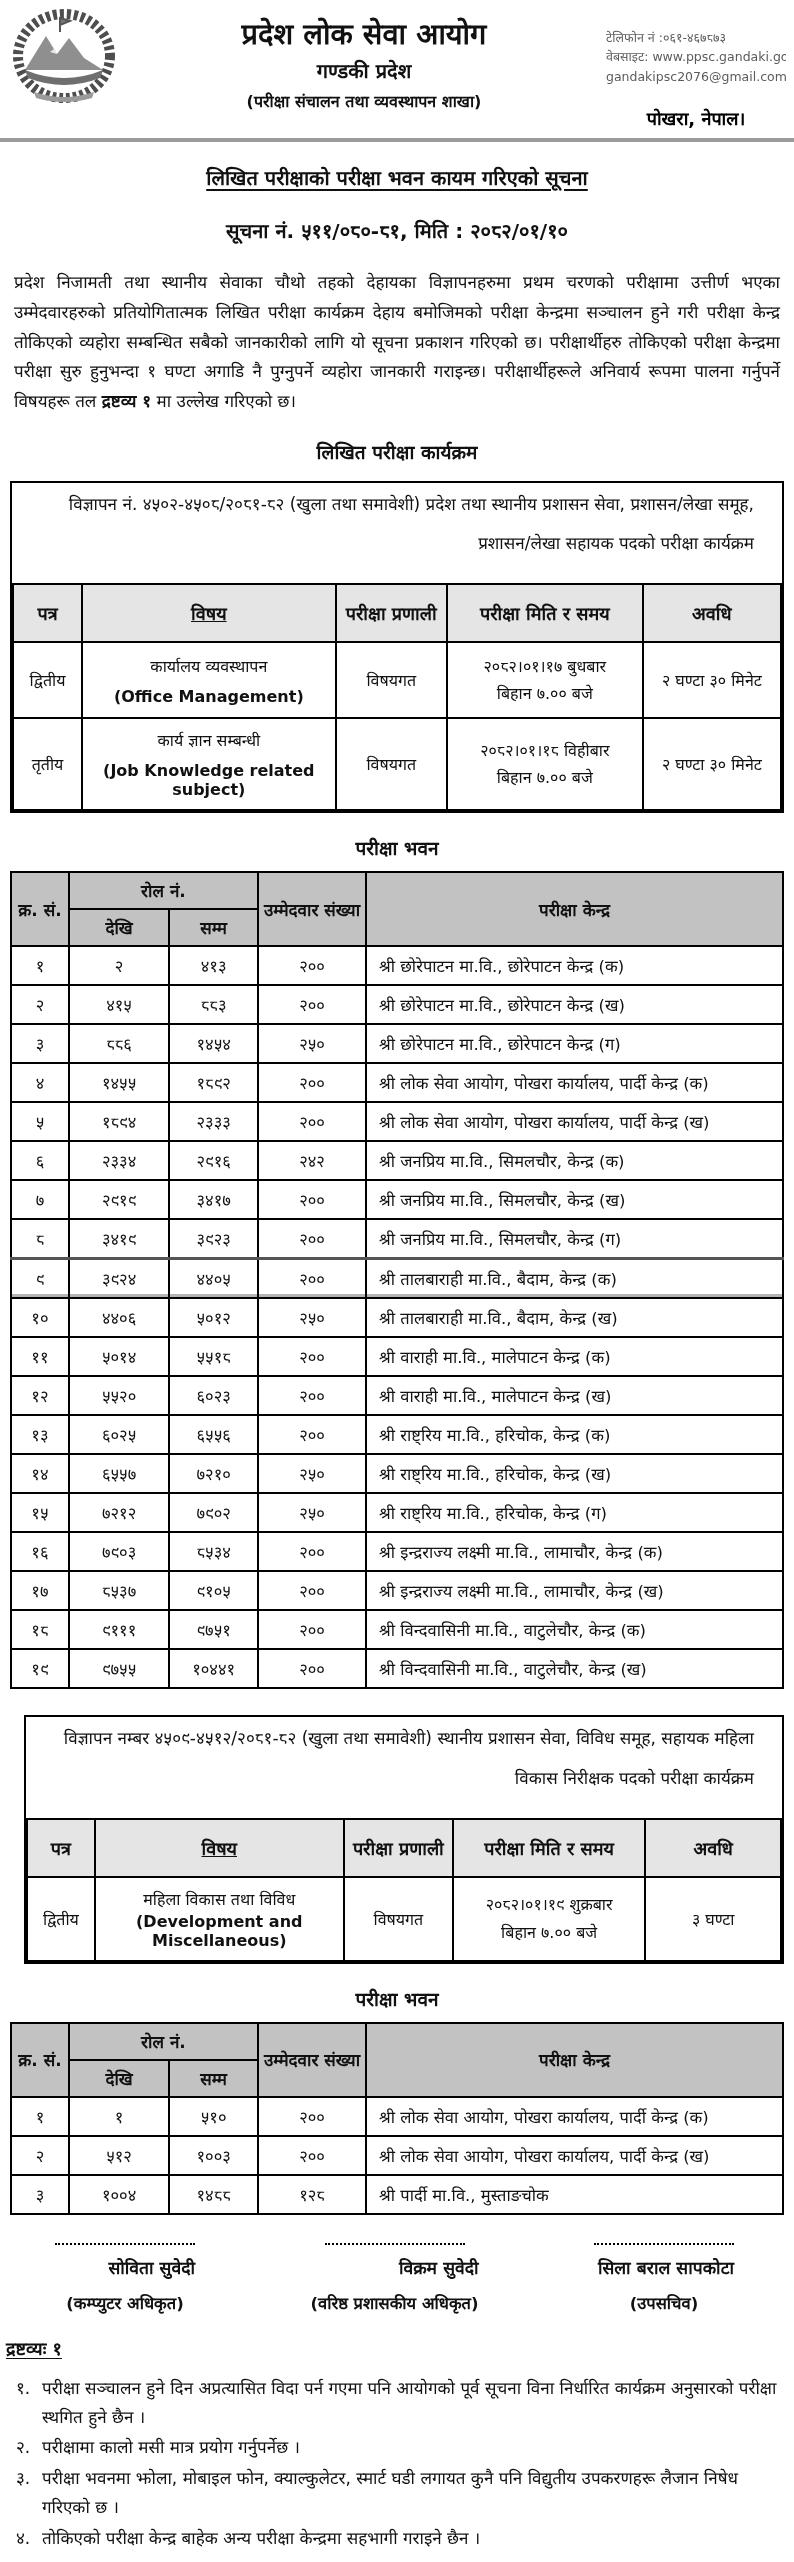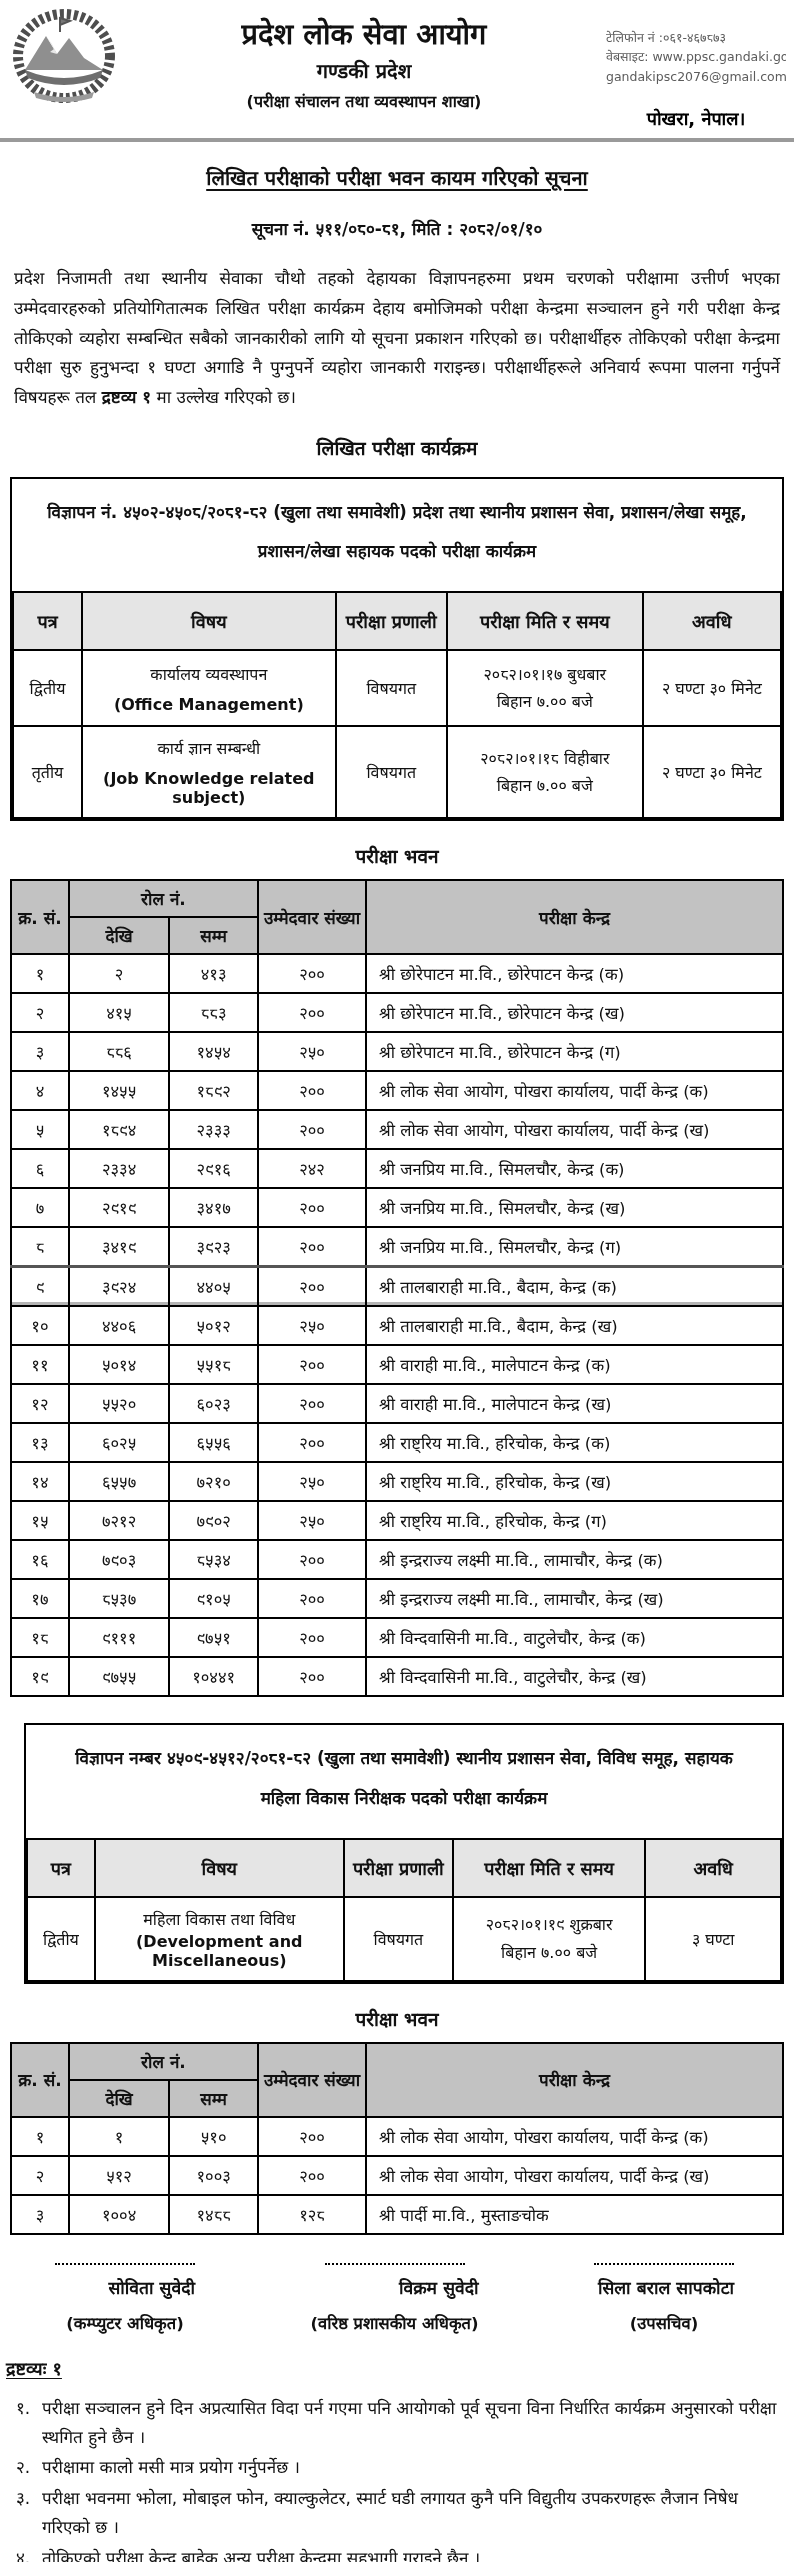--- a/index.html
+++ b/index.html
@@ -14,39 +14,39 @@
   .province{font-size:20px;font-weight:bold;margin-top:6px;}
   .branch{font-size:16px;font-weight:bold;margin-top:6px;}
   .header-right{width:180px;flex:0 0 180px;padding-top:22px;}
   .contact-line{font-size:12.5px;color:#5c5c5c;white-space:nowrap;overflow:hidden;line-height:1.55;}
   .place{font-size:18px;font-weight:bold;color:#000;margin-top:20px;text-align:center;}
 
   .page-divider{height:4px;background:#9a9a9a;margin:4px 0 0 0;}
 
   
   .notice-title{text-align:center;font-size:20px;font-weight:bold;text-decoration:underline;text-underline-offset:4px;margin-top:22px;}
-  .notice-meta{text-align:center;font-size:17px;font-weight:bold;margin-top:26px;}
+  .notice-meta{text-align:center;font-size:20px;font-weight:bold;margin-top:26px;}
   .para{font-size:17px;line-height:1.75;text-align:justify;margin:24px 14px 0 14px;}
   .para b{font-weight:bold;}
 
   .section-heading{text-align:center;font-size:19px;font-weight:bold;margin-top:22px;}
 
   
   .sched-box{border:2px solid #000;margin:16px 10px 0 10px;}
-  .box-title{text-align:center;font-weight:bold;font-size:17px;line-height:2.3;padding:14px 28px 20px 28px;}
+  .box-title{text-align:right;font-weight:normal;font-size:17px;line-height:2.3;padding:2px 28px 20px 28px;}
   table{border-collapse:collapse;width:100%;}
   th,td{border:2px solid #000;}
   .sched th{background:#e5e5e5;font-size:18px;font-weight:bold;padding:16px 4px;}
   .sched td{font-size:16px;text-align:center;padding:10px 4px;vertical-align:middle;}
   .sched .subject-np{display:block;}
   .sched .subject-en{display:block;font-weight:bold;margin-top:10px;}
   .sched .dt{display:block;line-height:1.7;} 
   .sched-box table{margin:0;}
   .col-paper{width:9%;}
-  .col-subject{width:33%;}
+  .col-subject{width:33%;text-decoration:underline;}
   .col-system{width:14.5%;}
   .col-datetime{width:25.5%;}
   .col-duration{width:18%;}
 
   
   .venue-heading{text-align:center;font-size:19px;font-weight:bold;margin:22px 0 10px 0;}
   .venue{margin:0 10px;width:774px;}
   .venue th{background:#c2c2c2;font-size:17px;font-weight:bold;padding:6px 2px;}
   .venue td{font-size:16.5px;text-align:center;padding:7px 3px;}
   .venue td:last-child{text-align:left;padding-left:12px;}

